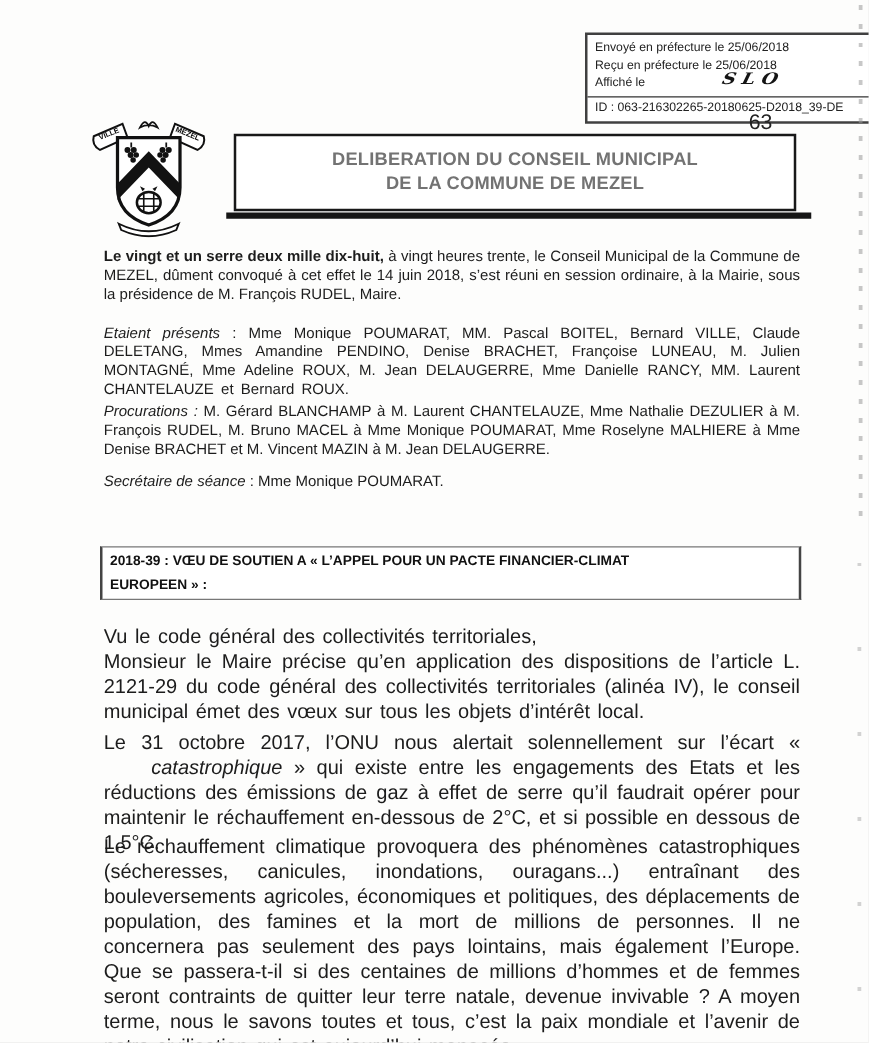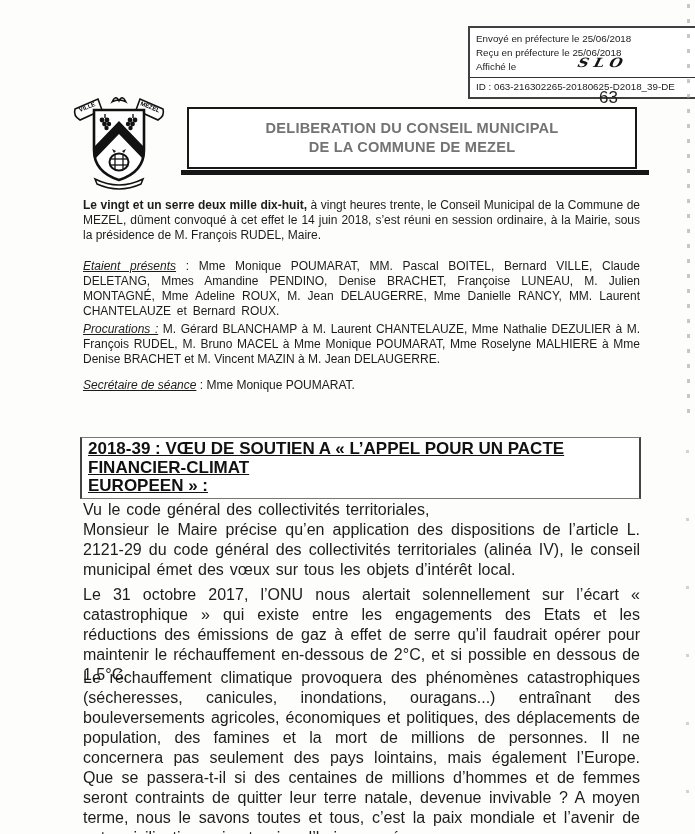--- a/index.html
+++ b/index.html
@@ -36,30 +36,30 @@
     text-align:center;font-weight:bold;font-size:14.6px;line-height:19.5px;
     letter-spacing:.2px;color:#737373;
   }
   .title-rule{
     position:absolute;left:181px;top:170px;width:468px;height:4.5px;background:#161616;
   }
   
   .para{position:absolute;left:83px;width:557px;text-align:justify;color:#1c1c1c;}
   .p-small{font-size:12px;line-height:15px;}
   .p-body{font-size:16px;line-height:20px;word-spacing:1.5px;}
-  .lead{font-style:italic;text-decoration:underline;}
+  .lead{font-style:italic;}
   .b{font-weight:bold;}
-  .i{}
+  .i{font-style:italic;margin-left:38px;}
   .ws{word-spacing:2.5px;}
   
   .heading-box{
     position:absolute;left:80px;top:437px;width:545px;
     border:1px solid #777;border-left:2px solid #444;border-right:2px solid #444;
     padding:2px 6px;background:#fff;
-    font-weight:bold;font-size:17px;line-height:18.5px;color:#111;text-decoration:underline;
+    font-weight:bold;font-size:11px;line-height:18.5px;color:#111;
   }
   .heading-box span{display:block;}
   
   .artifact-a{
     position:absolute;left:687px;top:4px;width:3px;height:420px;
     background:repeating-linear-gradient(180deg,#9a9a9a 0 4px,transparent 4px 15px);
     opacity:.55;
   }
   .artifact-b{
     position:absolute;left:686px;top:450px;width:3px;height:360px;

